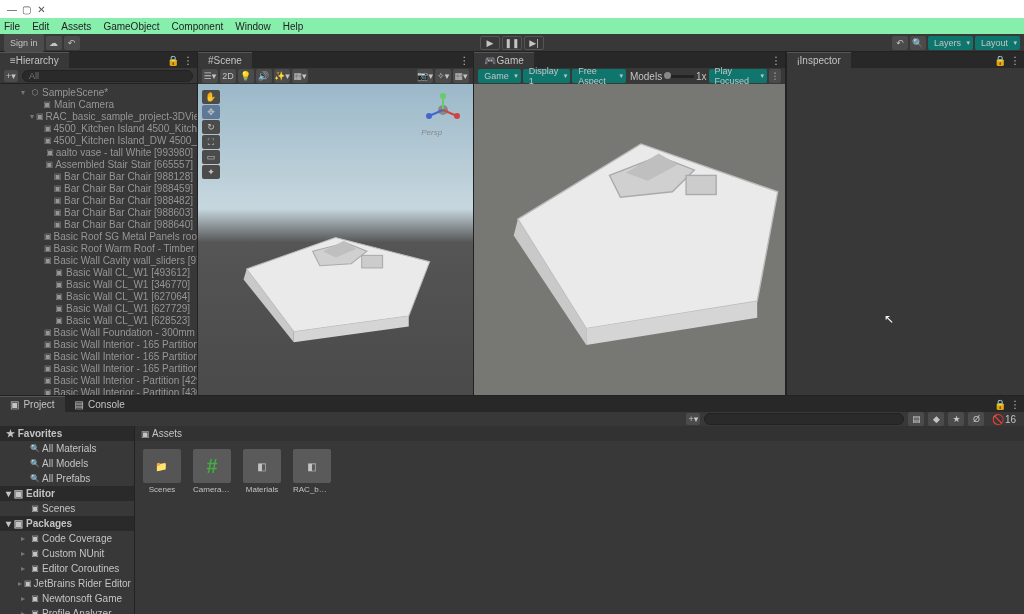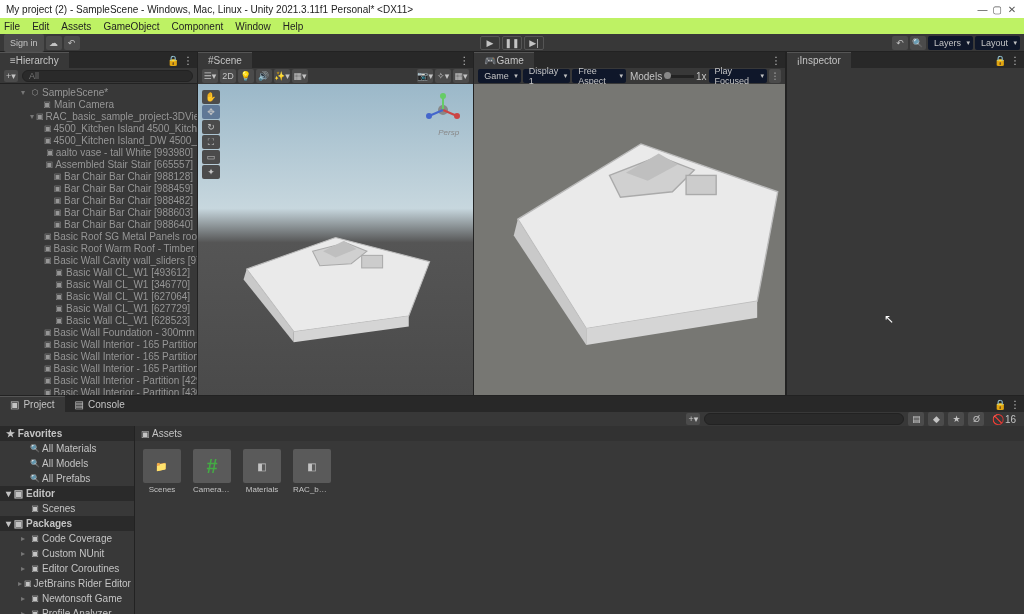--- a/index.html
+++ b/index.html
@@ -1,28 +1,28 @@
 <!DOCTYPE html>
 <html><head>
 <meta charset="utf-8">
 <style>
   * { margin:0; padding:0; box-sizing:border-box; font-family:"Segoe UI",Arial,sans-serif; font-size:10px; }
   body { width:1024px; height:614px; background:#383838; color:#c4c4c4; overflow:hidden; position:relative; }
   .title-bar { height:18px; background:#fff; color:#222; display:flex; align-items:center; padding:0 6px; font-size:10px; justify-content:space-between; }
   .title-bar .win-controls span { display:inline-block; width:12px; text-align:center; color:#555; cursor:default; }
-  .menu-bar { height:16px; background:#bef264; color:#222; display:flex; align-items:center; padding:0 4px; gap:12px; }
+  .menu-bar { height:16px; background:#86efac; color:#222; display:flex; align-items:center; padding:0 4px; gap:12px; }
   .menu-bar span { cursor:default; }
   .top-toolbar { height:18px; background:#383838; display:flex; align-items:center; padding:0 4px; justify-content:space-between; border-bottom:1px solid #222; }
   .top-toolbar .left { display:flex; gap:2px; align-items:center; }
   .btn { background:#4b4b4b; border:none; color:#c4c4c4; padding:1px 6px; height:18px; font-size:9px; border-radius:2px; display:inline-flex; align-items:center; cursor:pointer; }
   .icon-btn { width:16px; height:14px; background:#4b4b4b; border-radius:2px; display:inline-flex; align-items:center; justify-content:center; cursor:pointer; font-size:9px; }
   .play-controls { display:flex; gap:2px; }
   .play-controls .icon-btn { width:20px; background:#383838; border:1px solid #555; }
   .top-toolbar .right { display:flex; gap:2px; align-items:center; }
-  .dd { background:#0f172a; padding:1px 12px 1px 6px; border-radius:2px; font-size:9px; height:14px; display:inline-flex; align-items:center; cursor:pointer; position:relative; }
+  .dd { background:#0f766e; padding:1px 12px 1px 6px; border-radius:2px; font-size:9px; height:14px; display:inline-flex; align-items:center; cursor:pointer; position:relative; }
   .dd::after { content:"▾"; position:absolute; right:3px; font-size:7px; }
   .main { display:flex; height:343px; }
   .hierarchy { width:198px; background:#383838; border-right:1px solid #222; display:flex; flex-direction:column; }
   .panel-tab-row { height:16px; background:#282828; display:flex; align-items:center; }
   .panel-tab { background:#383838; padding:1px 10px; height:16px; display:inline-flex; align-items:center; border-top:1px solid #555;}
   .panel-tab-row .dots { margin-left:auto; padding:0 4px; cursor:pointer; display:flex; gap:4px; align-items:center;}
   .panel-toolbar { height:16px; display:flex; align-items:center; padding:0 4px; gap:4px; border-bottom:1px solid #222;}
   .search { flex:1; background:#2a2a2a; border:1px solid #222; border-radius:8px; height:12px; padding:0 6px; color:#888; font-size:9px;}
   .tree { flex:1; overflow:hidden; padding:2px 0; color:#969696; }
   .tree-row { display:flex; align-items:center; padding:0 4px; height:12px; white-space:nowrap; overflow:hidden; }
@@ -32,21 +32,21 @@
   .viewports { flex:1; display:flex; background:#222; }
   .viewport { flex:1; display:flex; flex-direction:column; border-right:1px solid #222;}
   .vp-tab-row { height:16px; background:#282828; display:flex; align-items:center; }
   .vp-tab { background:#383838; padding:1px 10px; height:16px; display:inline-flex; align-items:center; border-top:1px solid #555;}
   .vp-toolbar { height:16px; background:#383838; display:flex; align-items:center; padding:0 4px; gap:2px;}
   .vp-canvas { flex:1; position:relative; overflow:hidden; }
   .sky { position:absolute; inset:0; background:linear-gradient(#9bb8c9 0%, #c7d7de 40%, #555 51%, #4a4a4a 100%);}
   .terrain { position:absolute; left:12%; top:32%; width:76%; height:58%;}
   .terrain svg { width:100%; height:100%; }
   .gizmo { position:absolute; top:8px; right:12px; width:36px; height:36px; }
-  .persp-label { position:absolute; top:44px; right:14px; font-size:8px; color:#888;font-style:italic;}
+  .persp-label { position:absolute; top:44px; right:31px; font-size:8px; color:#888;font-style:italic;}
   .tool-column { position:absolute; top:6px; left:4px; display:flex; flex-direction:column; gap:1px;}
   .tool-column .icon-btn { background:#4b4b4b; width:18px; height:14px;}
   .tool-column .icon-btn.active { background:#5f7896; }
   .game-canvas .terrain { left:12%; top:4%; width:88%; height:88%;}
   .game-flat { position:absolute; inset:0; background:#777773; }
   .inspector { width:238px; background:#383838; border-left:1px solid #222;}
   .cursor { position:absolute; top:312px; right:130px; font-size:12px; color:#fff; pointer-events:none;}
   .bottom { height:219px; background:#383838; border-top:1px solid #222; display:flex; flex-direction:column;}
   .bot-tabs { height:16px; background:#282828; display:flex; align-items:center;}
   .bot-tabs .panel-tab { gap:4px;}
@@ -60,21 +60,20 @@
   .asset-grid { flex:1; display:flex; gap:12px; padding:8px; align-items:flex-start;}
   .asset { width:38px; text-align:center; cursor:pointer;}
   .asset .thumb { width:38px; height:34px; background:#5a5a5a; border-radius:2px; display:flex; align-items:center; justify-content:center; margin-bottom:2px;}
   .asset .thumb.folder { background:#555;}
   .asset .name { font-size:8px; color:#c4c4c4; overflow:hidden; white-space:nowrap; text-overflow:ellipsis;}
 </style>
 </head>
 <body>
 
 <div class="title-bar">
-  <span>My project (2) - SampleScene - Windows, Mac, Linux - Unity 2021.3.11f1 Personal* &lt;DX11&gt;</span>
   <div class="win-controls">
     <span>—</span>
     <span>▢</span>
     <span>✕</span>
   </div>
 </div>
 
 <div class="menu-bar">
   <span>File</span>
   <span>Edit</span>

